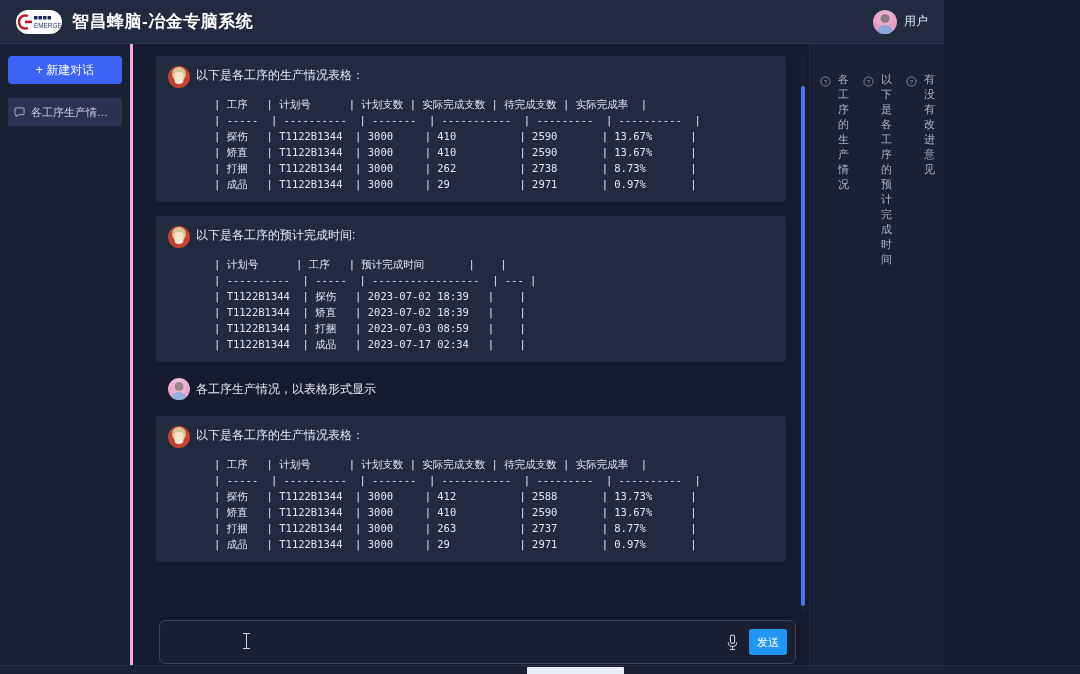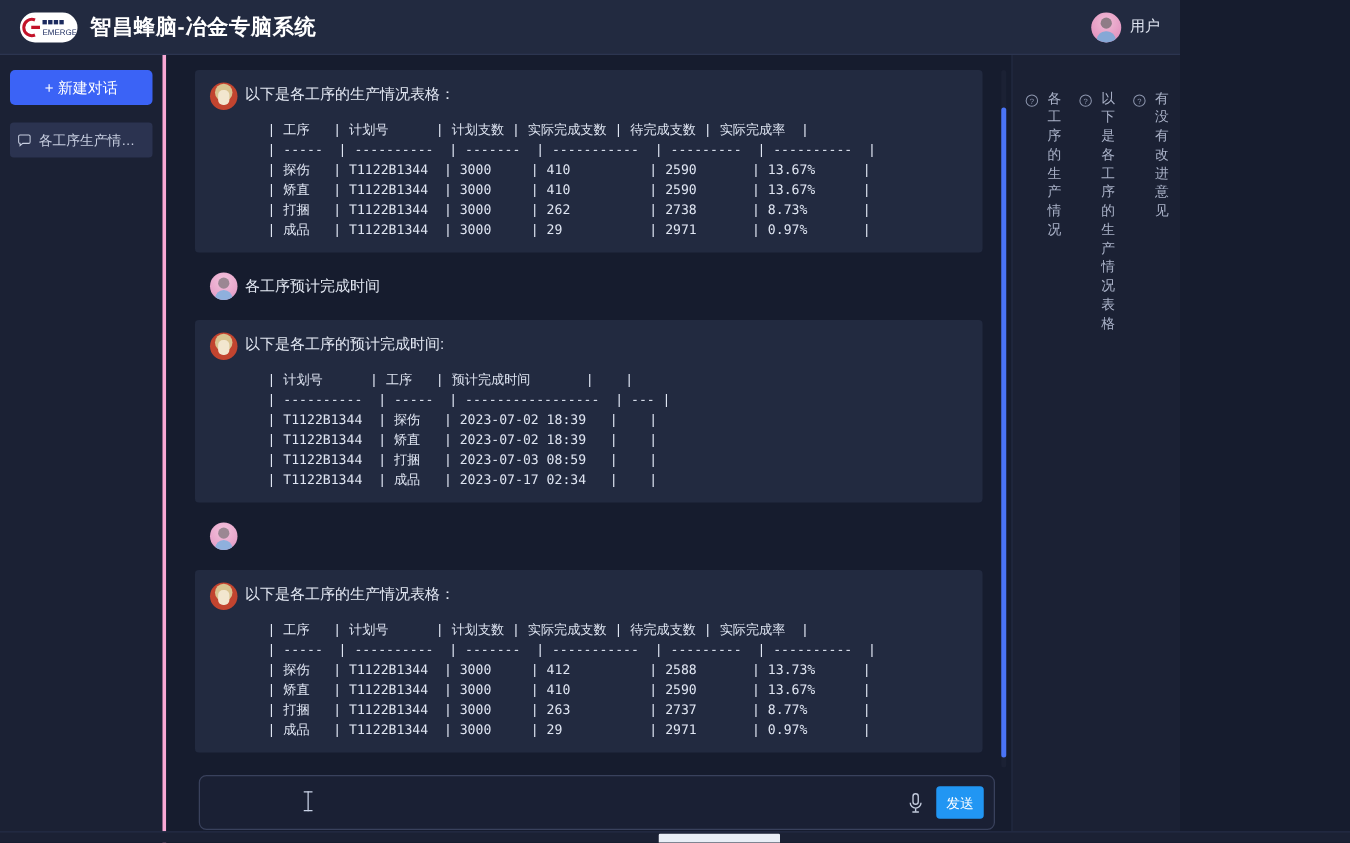--- a/index.html
+++ b/index.html
@@ -242,40 +242,37 @@
             <div class="msg-body">
               <div class="msg-text">以下是各工序的生产情况表格：</div>
               <pre class="code-table">| 工序   | 计划号      | 计划支数 | 实际完成支数 | 待完成支数 | 实际完成率  |
 | -----  | ----------  | -------  | -----------  | ---------  | ----------  |
 | 探伤   | T1122B1344  | 3000     | 410          | 2590       | 13.67%      |
 | 矫直   | T1122B1344  | 3000     | 410          | 2590       | 13.67%      |
 | 打捆   | T1122B1344  | 3000     | 262          | 2738       | 8.73%       |
 | 成品   | T1122B1344  | 3000     | 29           | 2971       | 0.97%       |</pre>
             </div>
           </div>
-          <div class="msg user">
-            <div class="av usr"></div>
-            <div class="msg-body">
-              <div class="msg-text">各工序预计完成时间</div>
-            </div>
-          </div>
           <div class="msg assistant">
             <div class="av bot"></div>
             <div class="msg-body">
               <div class="msg-text">以下是各工序的预计完成时间:</div>
               <pre class="code-table">| 计划号      | 工序   | 预计完成时间       |    |
 | ----------  | -----  | -----------------  | --- |
 | T1122B1344  | 探伤   | 2023-07-02 18:39   |    |
 | T1122B1344  | 矫直   | 2023-07-02 18:39   |    |
 | T1122B1344  | 打捆   | 2023-07-03 08:59   |    |
 | T1122B1344  | 成品   | 2023-07-17 02:34   |    |</pre>
             </div>
           </div>
           <div class="msg user">
             <div class="av usr"></div>
+            <div class="msg-body">
+              <div class="msg-text">各工序生产情况，以表格形式显示</div>
+            </div>
           </div>
           <div class="msg assistant">
             <div class="av bot"></div>
             <div class="msg-body">
               <div class="msg-text">以下是各工序的生产情况表格：</div>
               <pre class="code-table">| 工序   | 计划号      | 计划支数 | 实际完成支数 | 待完成支数 | 实际完成率  |
 | -----  | ----------  | -------  | -----------  | ---------  | ----------  |
 | 探伤   | T1122B1344  | 3000     | 412          | 2588       | 13.73%      |
 | 矫直   | T1122B1344  | 3000     | 410          | 2590       | 13.67%      |
 | 打捆   | T1122B1344  | 3000     | 263          | 2737       | 8.77%       |
@@ -313,21 +310,21 @@
                 <circle cx="6" cy="6" r="5" fill="none" stroke="#8d96ae" stroke-width="0.9"></circle>
                 <text x="6" y="8.6" font-size="6.6" fill="#8d96ae" text-anchor="middle" font-family="Liberation Sans, sans-serif">?</text>
               </svg></span>
             <span class="q-text">各工序的生产情况</span>
           </div>
           <div class="faq-item">
             <span class="q-ico"><svg width="11" height="11" viewBox="0 0 12 12">
                 <circle cx="6" cy="6" r="5" fill="none" stroke="#8d96ae" stroke-width="0.9"></circle>
                 <text x="6" y="8.6" font-size="6.6" fill="#8d96ae" text-anchor="middle" font-family="Liberation Sans, sans-serif">?</text>
               </svg></span>
-            <span class="q-text">以下是各工序的生产情况表格</span>
+            <span class="q-text">以下是各工序的预计完成时间</span>
           </div>
           <div class="faq-item">
             <span class="q-ico"><svg width="11" height="11" viewBox="0 0 12 12">
                 <circle cx="6" cy="6" r="5" fill="none" stroke="#8d96ae" stroke-width="0.9"></circle>
                 <text x="6" y="8.6" font-size="6.6" fill="#8d96ae" text-anchor="middle" font-family="Liberation Sans, sans-serif">?</text>
               </svg></span>
             <span class="q-text">有没有改进意见</span>
           </div>
         </div>
     </div>

